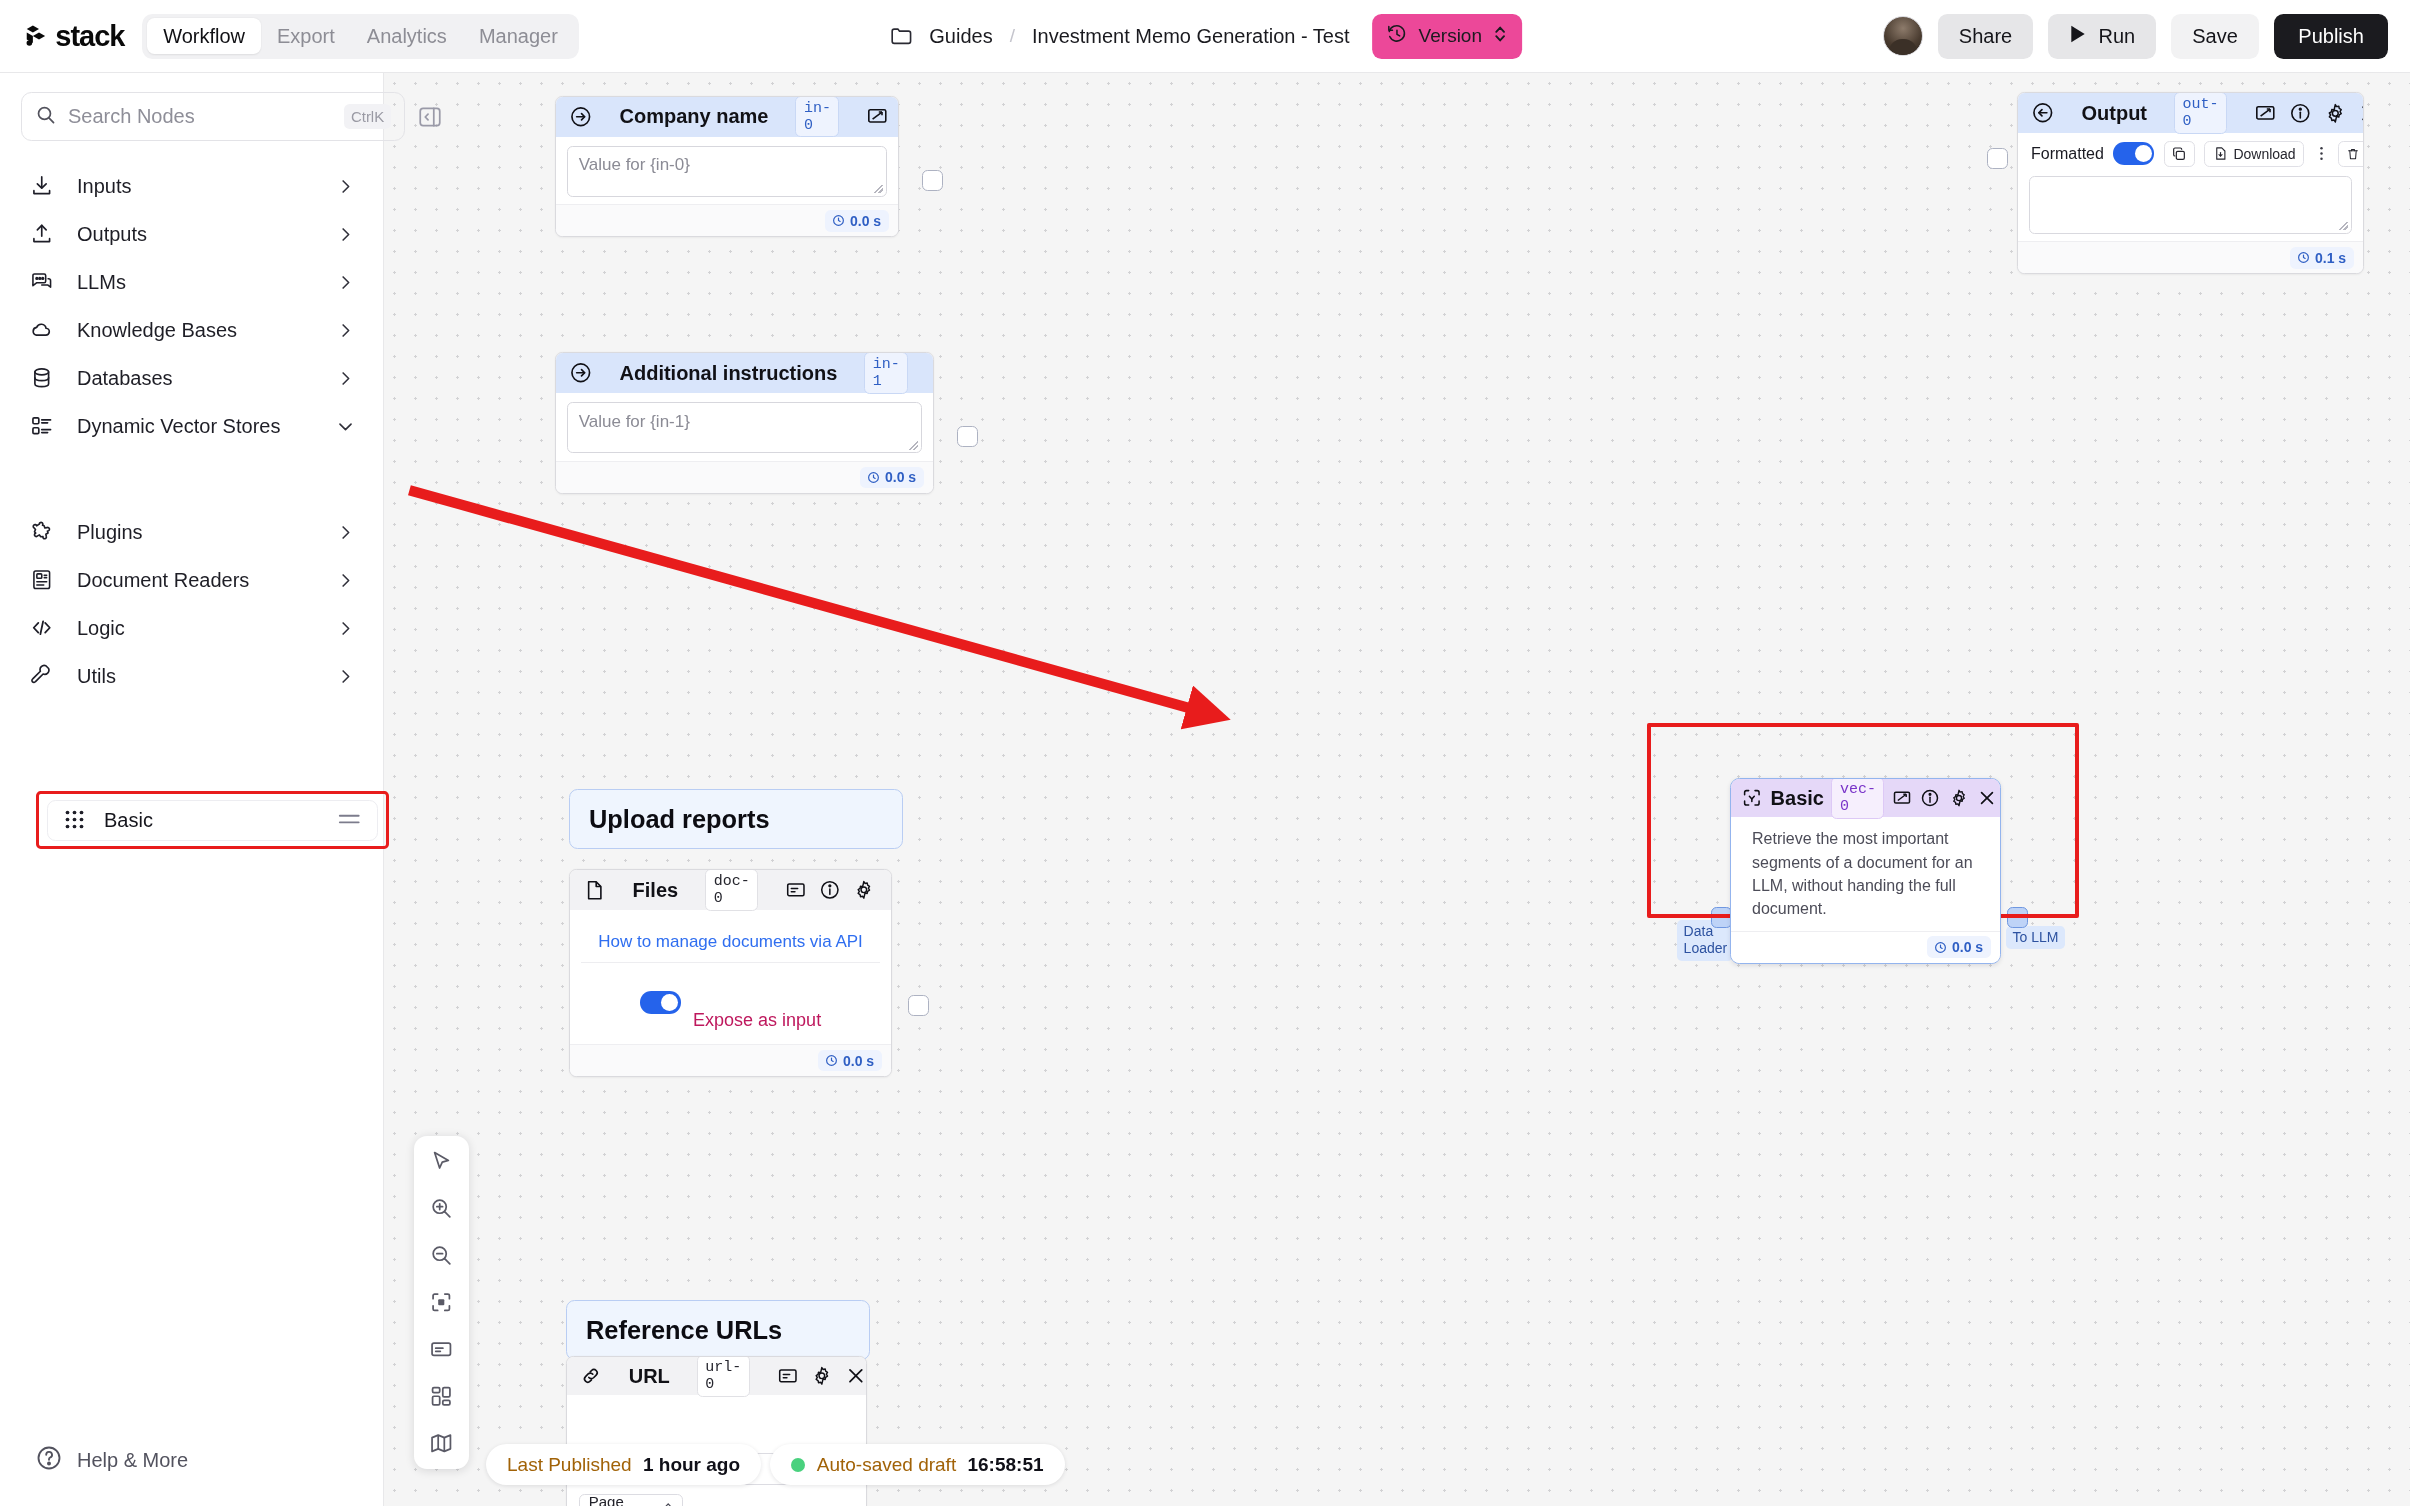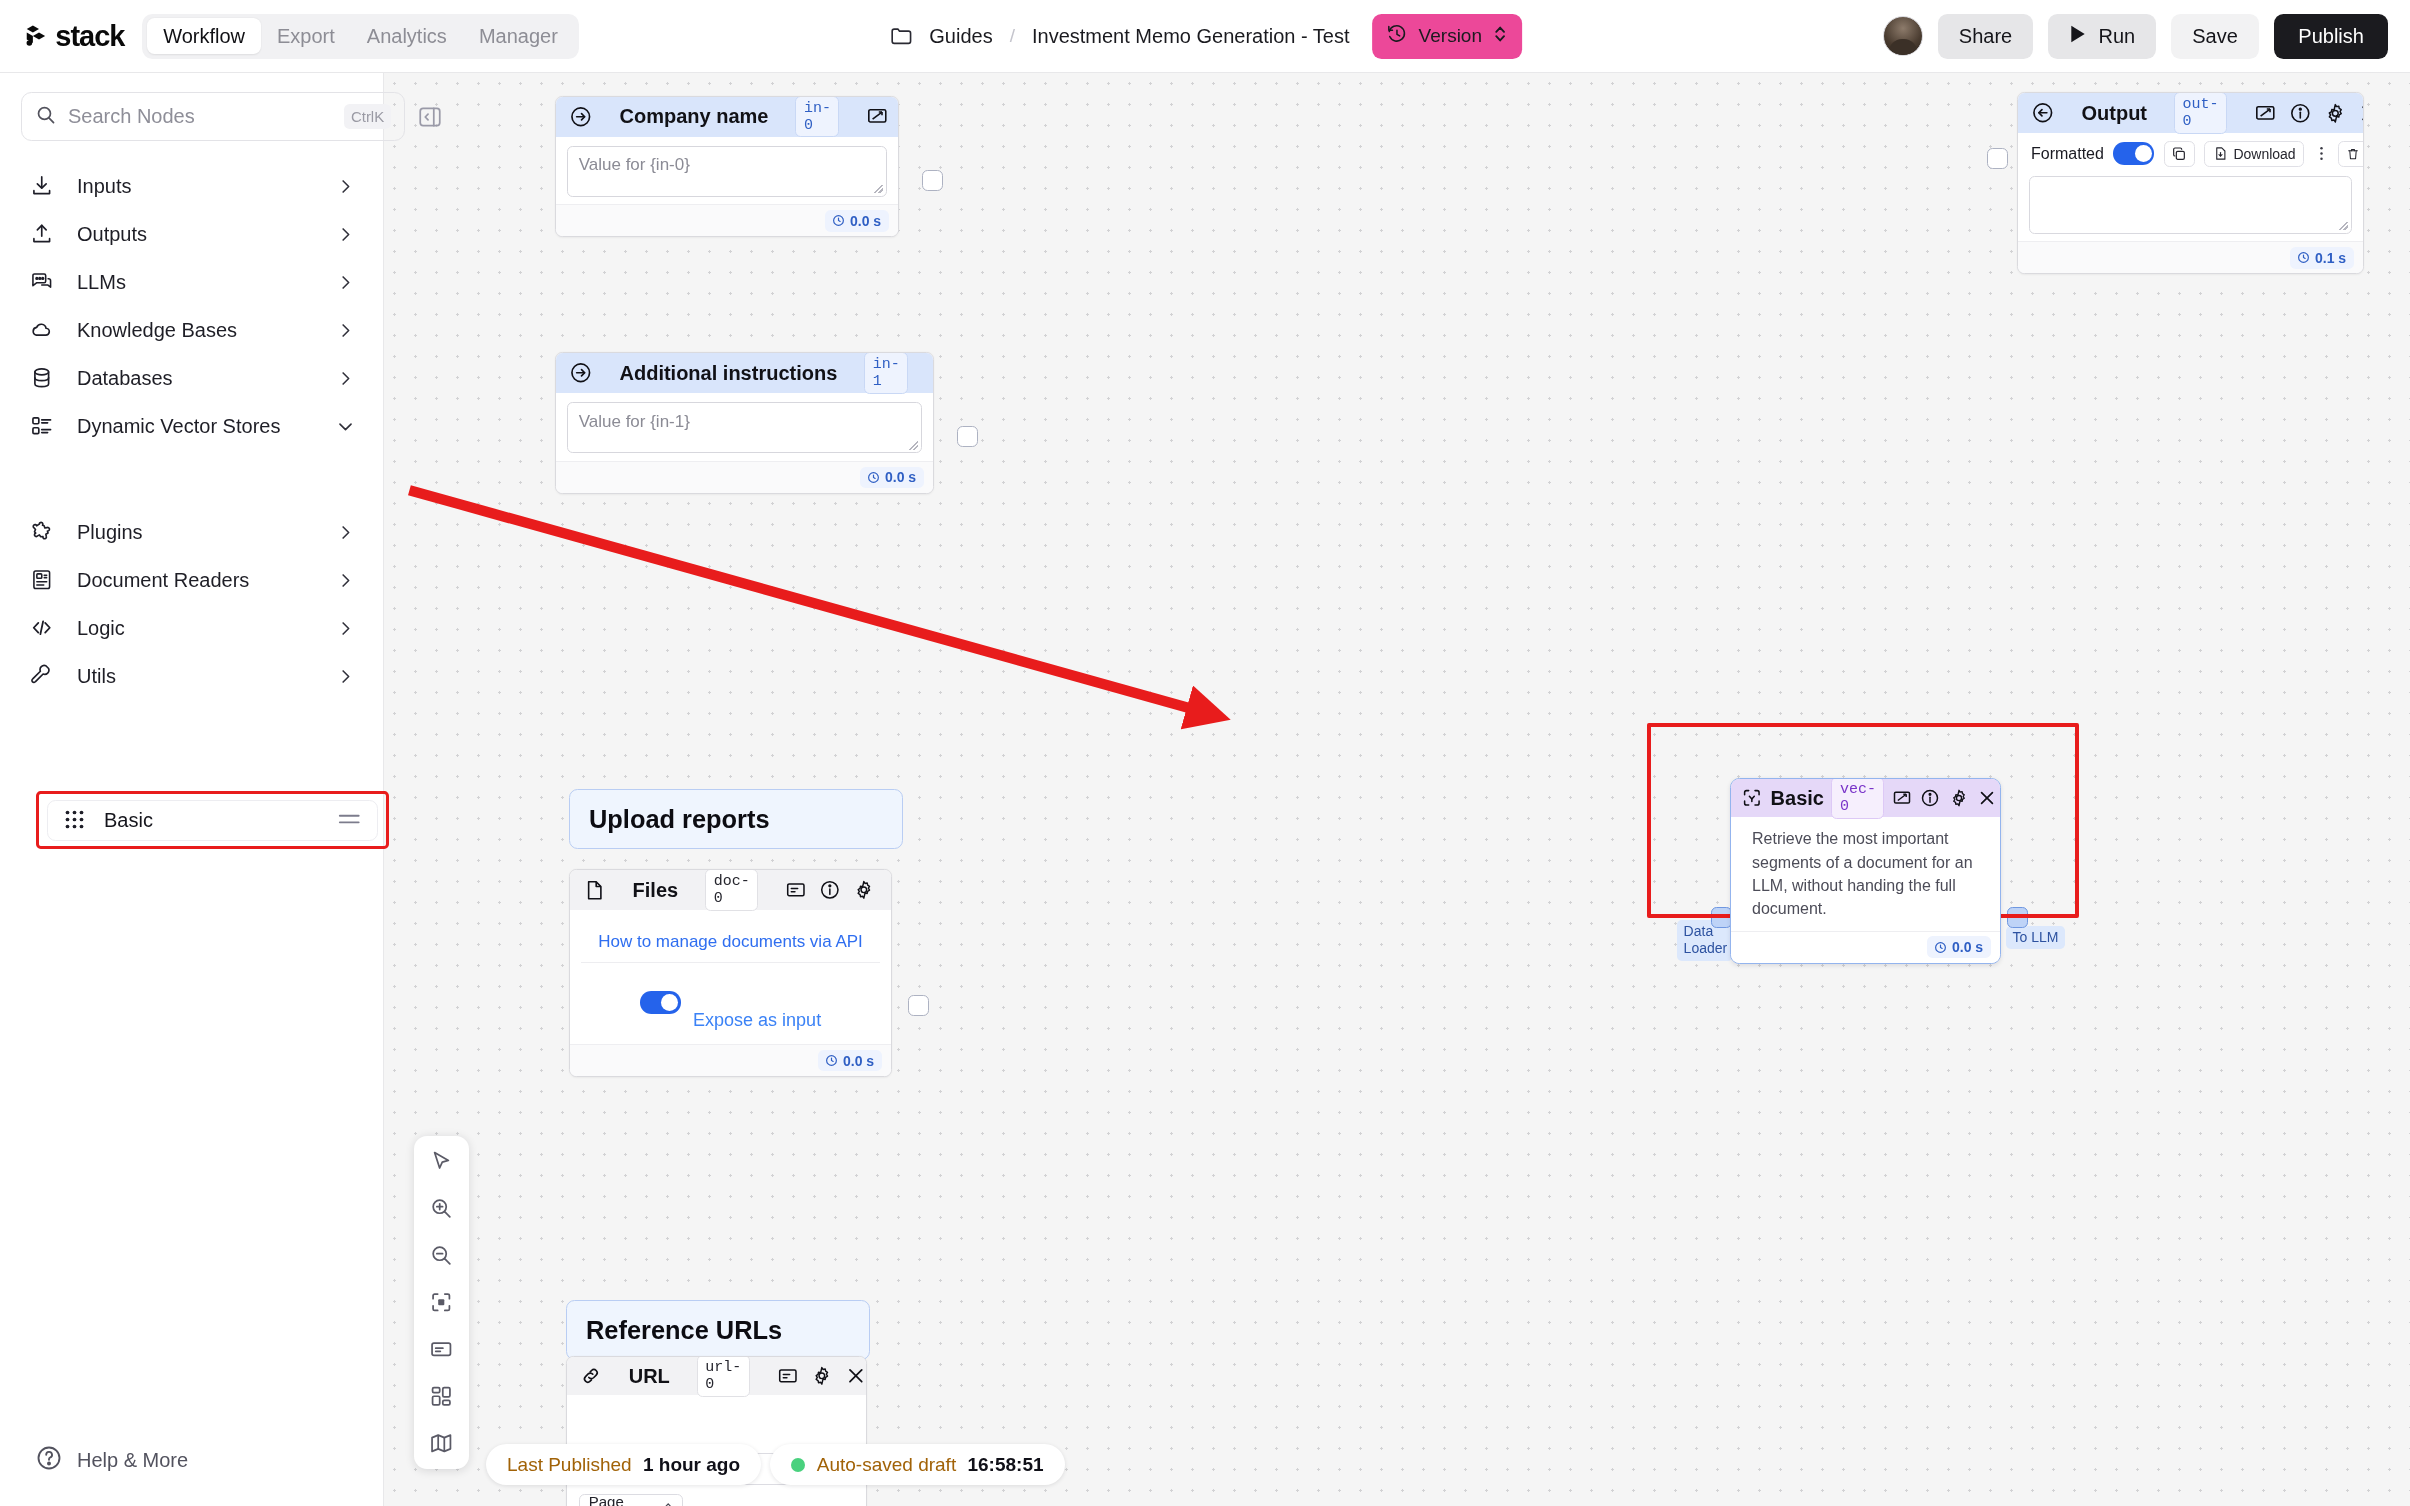--- a/index.html
+++ b/index.html
@@ -191,21 +191,21 @@
   .hr { height: 0.9px; background: #ededf0; margin: 9.4px 0 0 0; }
   .toggle-row { display: flex; align-items: center; justify-content: center; gap: 12.2px; padding: 11.3px 0 5.6px 0; }
   .toggle {
     width: 41px; height: 22.6px; border-radius: 11.3px; background: #2563eb;
     position: relative; cursor: pointer; flex: none;
   }
   .toggle::after {
     content: ""; position: absolute; right: 2.8px; top: 2.8px;
     width: 17px; height: 17px; border-radius: 50%; background: #fff;
   }
-  .toggle-lbl { font-size: 18px; color: #3b82f6; margin-top: 36px; }
+  .toggle-lbl { font-size: 18px; color: #be185d; margin-top: 36px; }
 
   .dropzone {
     border: 1.4px dashed #c9c9d1; border-radius: 6.6px; background: #fdfdfd;
     padding: 15px 7.5px 13px 7.5px; text-align: center;
   }
   .dz-main { font-size: 17px; color: #6c6c78; font-weight: 700; margin-top: 5.6px; }
   .dz-sub { font-size: 15px; color: #4a4a55; margin-top: 7.5px; }
 
   .inp {
     width: 100%; height: 32px; border: 0.9px solid #dcdce2; border-radius: 5.6px;

